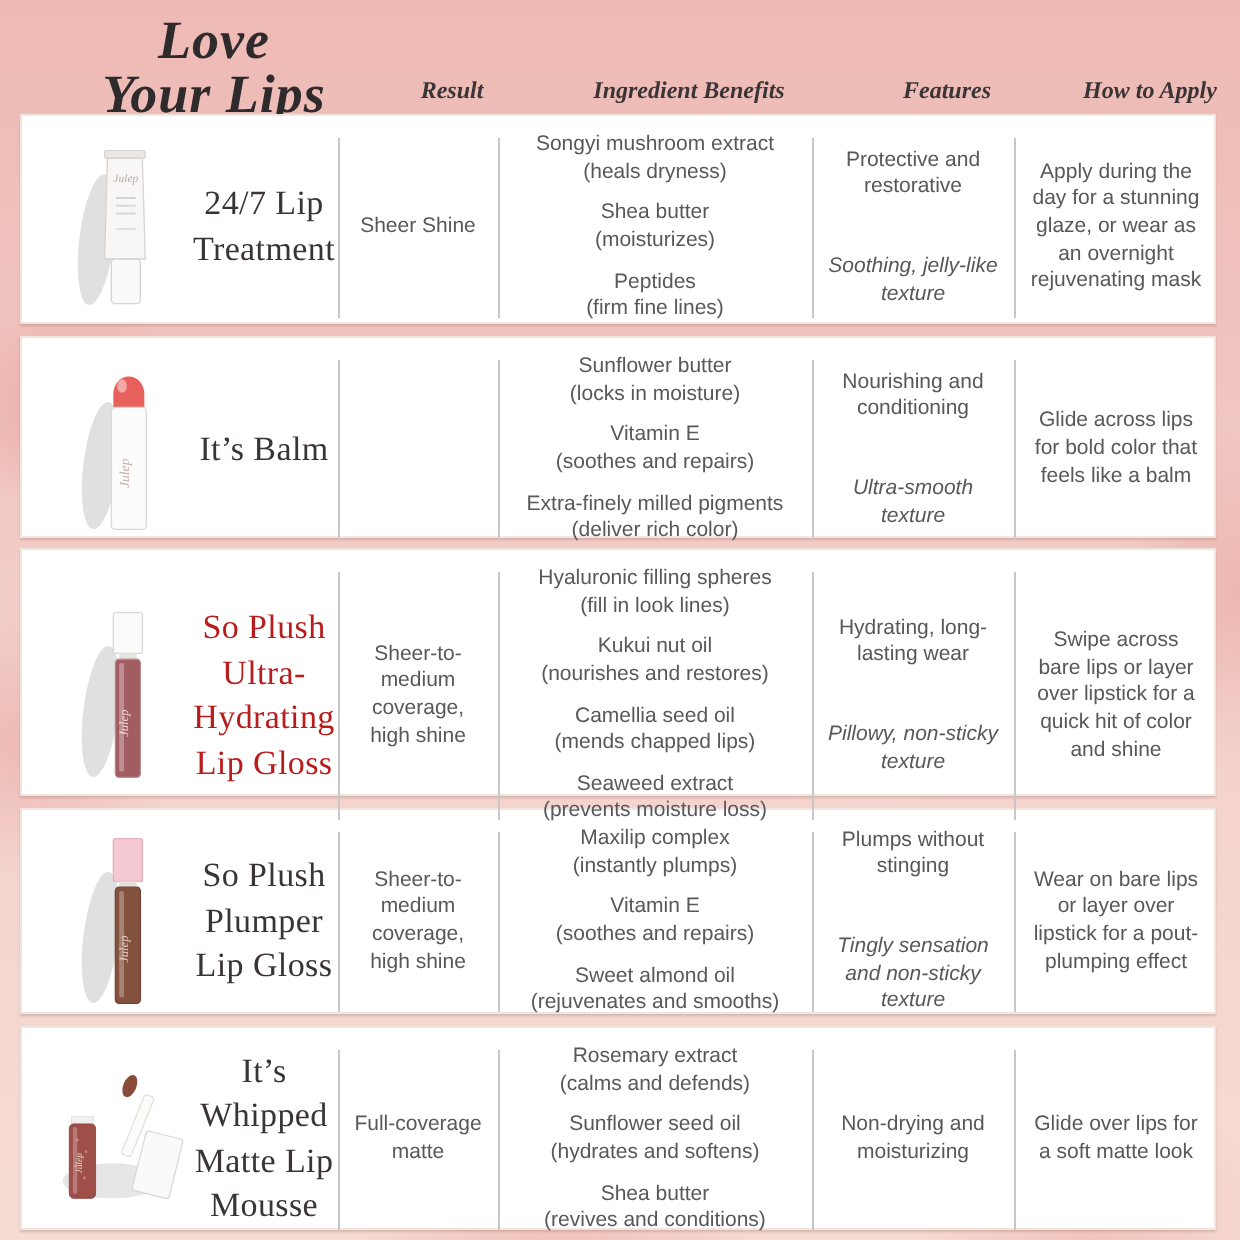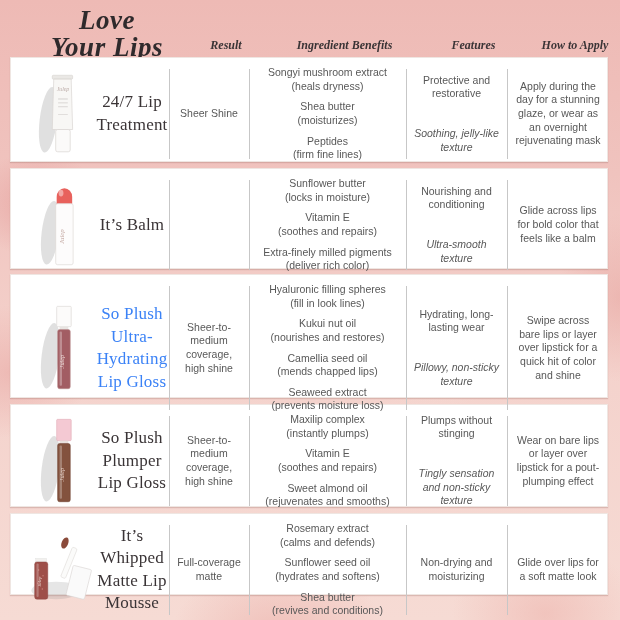--- a/index.html
+++ b/index.html
@@ -20,21 +20,21 @@
   .title{grid-column:1;padding-top:7px;text-align:center;
     font-family:"Liberation Serif","DejaVu Serif",serif;font-style:italic;font-weight:600;
     font-size:27px;line-height:1.0;letter-spacing:.5px;}
   .col-label{align-self:end;text-align:center;padding-bottom:8px;
     font-family:Liberation Serif, serif;font-style:italic;font-weight:600;
     font-size:12px;}
   .rows{position:absolute;top:57px;left:10px;width:598px;}
   .card{display:grid;grid-template-columns:158px 80px 157px 101px 102px;background:#fff;
     border:1px solid #efe6e2;box-sizing:border-box;box-shadow:0 1px 1px rgba(150,100,95,.28);}
   .h1{height:105px;margin-bottom:6px}.h2{height:101px;margin-bottom:5px}
-  .h3{height:124px;margin-bottom:6px}.h4{height:103px;margin-bottom:6px}.h5{height:82px}
+  .h3{height:124px;margin-bottom:6px}.h4{height:103px;margin-bottom:6px}.h5{height:102px}
   .cell{position:relative;display:flex;flex-direction:column;justify-content:center;align-items:center;
     text-align:center;font-size:10.5px;line-height:1.3;padding:8px 6px;box-sizing:border-box;}
   .divider{position:absolute;left:-0.5px;top:11px;bottom:11px;width:1px;background:#c7c7c7;}
   .cell.product{flex-direction:row;padding:4px 2px 4px 16px;}
   .product-img{flex:0 0 70px;display:flex;justify-content:center;align-items:center;}
   .product-name{flex:1;font-family:"Liberation Serif","DejaVu Serif",serif;font-size:17px;
     line-height:1.32;letter-spacing:.2px;}
   .ing-item+.ing-item{margin-top:7px;}
   .feat-item+.feat-item{margin-top:26px;font-style:italic;}
   .apply-text{padding:0 2px;}
@@ -152,21 +152,21 @@
         <div class="product-img">
           <svg width="62" height="100" viewBox="0 0 64 96">
             <ellipse cx="20" cy="56" rx="9" ry="34" fill="#8f8f8f" opacity="0.28" transform="rotate(7 20 56)"></ellipse>
             <rect x="26.5" y="5" width="15" height="21" rx="1" fill="#fcfbfa" stroke="#dcd8d5" stroke-width="0.7"></rect>
             <rect x="29.5" y="26" width="9" height="3" fill="#e8e4e1"></rect>
             <rect x="27.5" y="29" width="13" height="61" rx="2" stroke="#b98e8e" stroke-width="0.6" fill="#a25d63"></rect>
             <rect x="29.5" y="31" width="2.5" height="56" rx="1" fill="#ffffff" opacity="0.3"></rect>
             <text transform="rotate(-90 34 62)" x="34" y="62" font-size="6.5" font-style="italic" fill="#ecd9d6" text-anchor="middle" font-family="serif">Julep</text>
           </svg>
         </div>
-        <div class="product-name" style="color:#3b82f6">So Plush Ultra-Hydrating Lip Gloss</div>
+        <div class="product-name" style="color:#b91c1c">So Plush Ultra-Hydrating Lip Gloss</div>
       </div>
       <div class="cell">
         <span class="divider"></span>
         <div>Sheer-to-medium coverage, high shine</div>
       </div>
       <div class="cell">
         <span class="divider"></span>
         <div class="ing-item">
           <div>Hyaluronic filling spheres</div>
           <div>(fill in look lines)</div>

